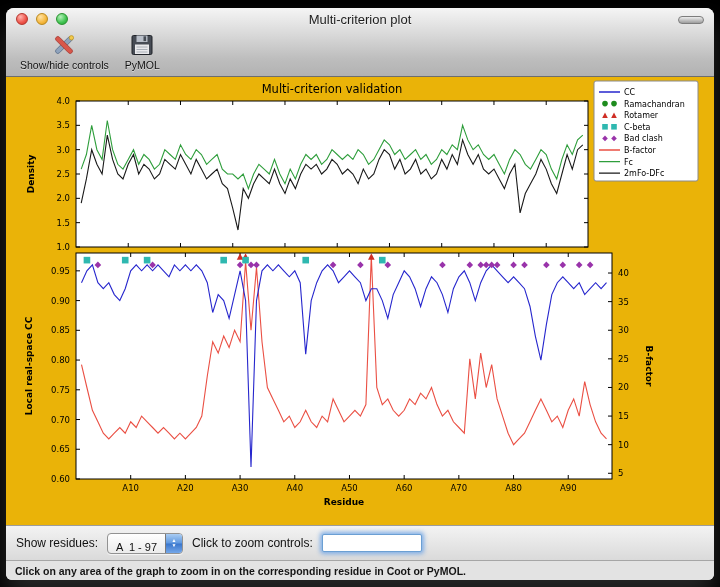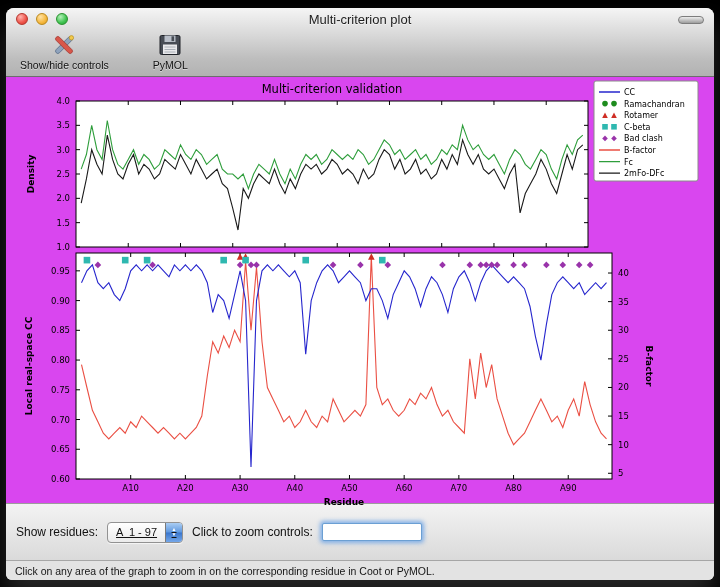--- a/index.html
+++ b/index.html
@@ -11,39 +11,39 @@
     border-bottom:1px solid #6e6e6e;}
   .titlebar{height:22px;position:relative;display:flex;align-items:center;justify-content:center;}
   .title{font-size:13px;color:#1c1c1c;text-shadow:0 1px 0 rgba(255,255,255,.55);}
   .lights{position:absolute;left:10px;top:5px;display:flex;gap:8px;}
   .light{width:12px;height:12px;border-radius:50%;box-sizing:border-box;display:inline-block;}
   .light.red{background:radial-gradient(circle at 35% 30%,#ffb4ae,#ee544a 60%,#cf382e);border:1px solid #b5342b;}
   .light.yellow{background:radial-gradient(circle at 35% 30%,#ffe2a4,#f5b73d 60%,#d8991f);border:1px solid #ba881c;}
   .light.green{background:radial-gradient(circle at 35% 30%,#b5f0ba,#3fc350 60%,#2a9f39);border:1px solid #28912e;}
   .capsule{position:absolute;right:10px;top:8px;width:26px;height:8px;border-radius:5px;
     background:linear-gradient(#ececec,#9d9d9d);border:1px solid #7c7c7c;box-sizing:border-box;}
-  .toolbar{height:45px;display:flex;align-items:flex-start;padding:1px 10px 0 10px;gap:36px;}
+  .toolbar{height:45px;display:flex;align-items:flex-start;padding:1px 10px 0 10px;gap:8px;}
   .tbtn{display:flex;flex-direction:column;align-items:center;cursor:default;padding:1px 4px;border-radius:4px;}
   .tbtn .ticon{width:26px;height:26px;line-height:0;}
   .tbtn .tlabel{font-size:10.5px;color:#111;margin-top:1px;text-shadow:0 1px 0 rgba(255,255,255,.5);}
-  .content{flex:1;background:#d946ef;position:relative;}
+  .content{flex:1;background:#eab308;position:relative;}
   #figure{position:absolute;left:12px;top:0px;}
   .controls{height:26px;background:linear-gradient(#f3f3f3,#dadada);border-top:1px solid #9c9c9c;
-    display:flex;align-items:center;padding:15px 10px;gap:9px;font-size:12px;color:#111;flex:0 0 auto;}
-  .combo{display:flex;align-items:center;height:19px;border:1px solid #929292;border-radius:4px;
-    background:linear-gradient(#ffffff,#ebebeb);overflow:hidden;box-shadow:0 1px 1px rgba(255,255,255,.7);text-decoration:underline;}
+    display:flex;align-items:center;padding:4px 10px;gap:9px;font-size:12px;color:#111;flex:0 0 auto;}
+  .combo{display:flex;align-items:flex-end;height:19px;border:1px solid #929292;border-radius:4px;
+    background:linear-gradient(#ffffff,#ebebeb);overflow:hidden;box-shadow:0 1px 1px rgba(255,255,255,.7);}
   .combo-value{padding:0 8px 0 8px;font-size:11px;white-space:pre;}
   .stepper{width:16px;height:19px;display:flex;flex-direction:column;align-items:center;justify-content:center;
     background:linear-gradient(#aacdf3 0%,#5f98e0 48%,#3a76cc 52%,#74a7e9 100%);
     border-left:1px solid #7a7a7a;color:#fff;font-size:5px;line-height:5px;}
   .zoominput{width:92px;height:16px;border:1px solid #6b9fd3;border-radius:2px;outline:none;
     box-shadow:0 0 4px 2px rgba(110,165,230,.85);font-size:11px;padding:0 3px;
     font-family:"Liberation Sans",sans-serif;}
   .statusbar{height:19px;background:#e3e3e3;border-top:1px solid #a6a6a6;display:flex;align-items:center;
-    padding:0 9px;font-size:10.5px;color:#151515;flex:0 0 auto;}
+    padding:0 9px;font-size:10.5px;color:#151515;flex:0 0 auto;font-weight:bold;}
 </style>
 </head>
 <body>
 
 <div class="window">
   <div class="chrome">
     <div class="titlebar">
       <div class="lights">
         <span class="light red"></span>
         <span class="light yellow"></span>

